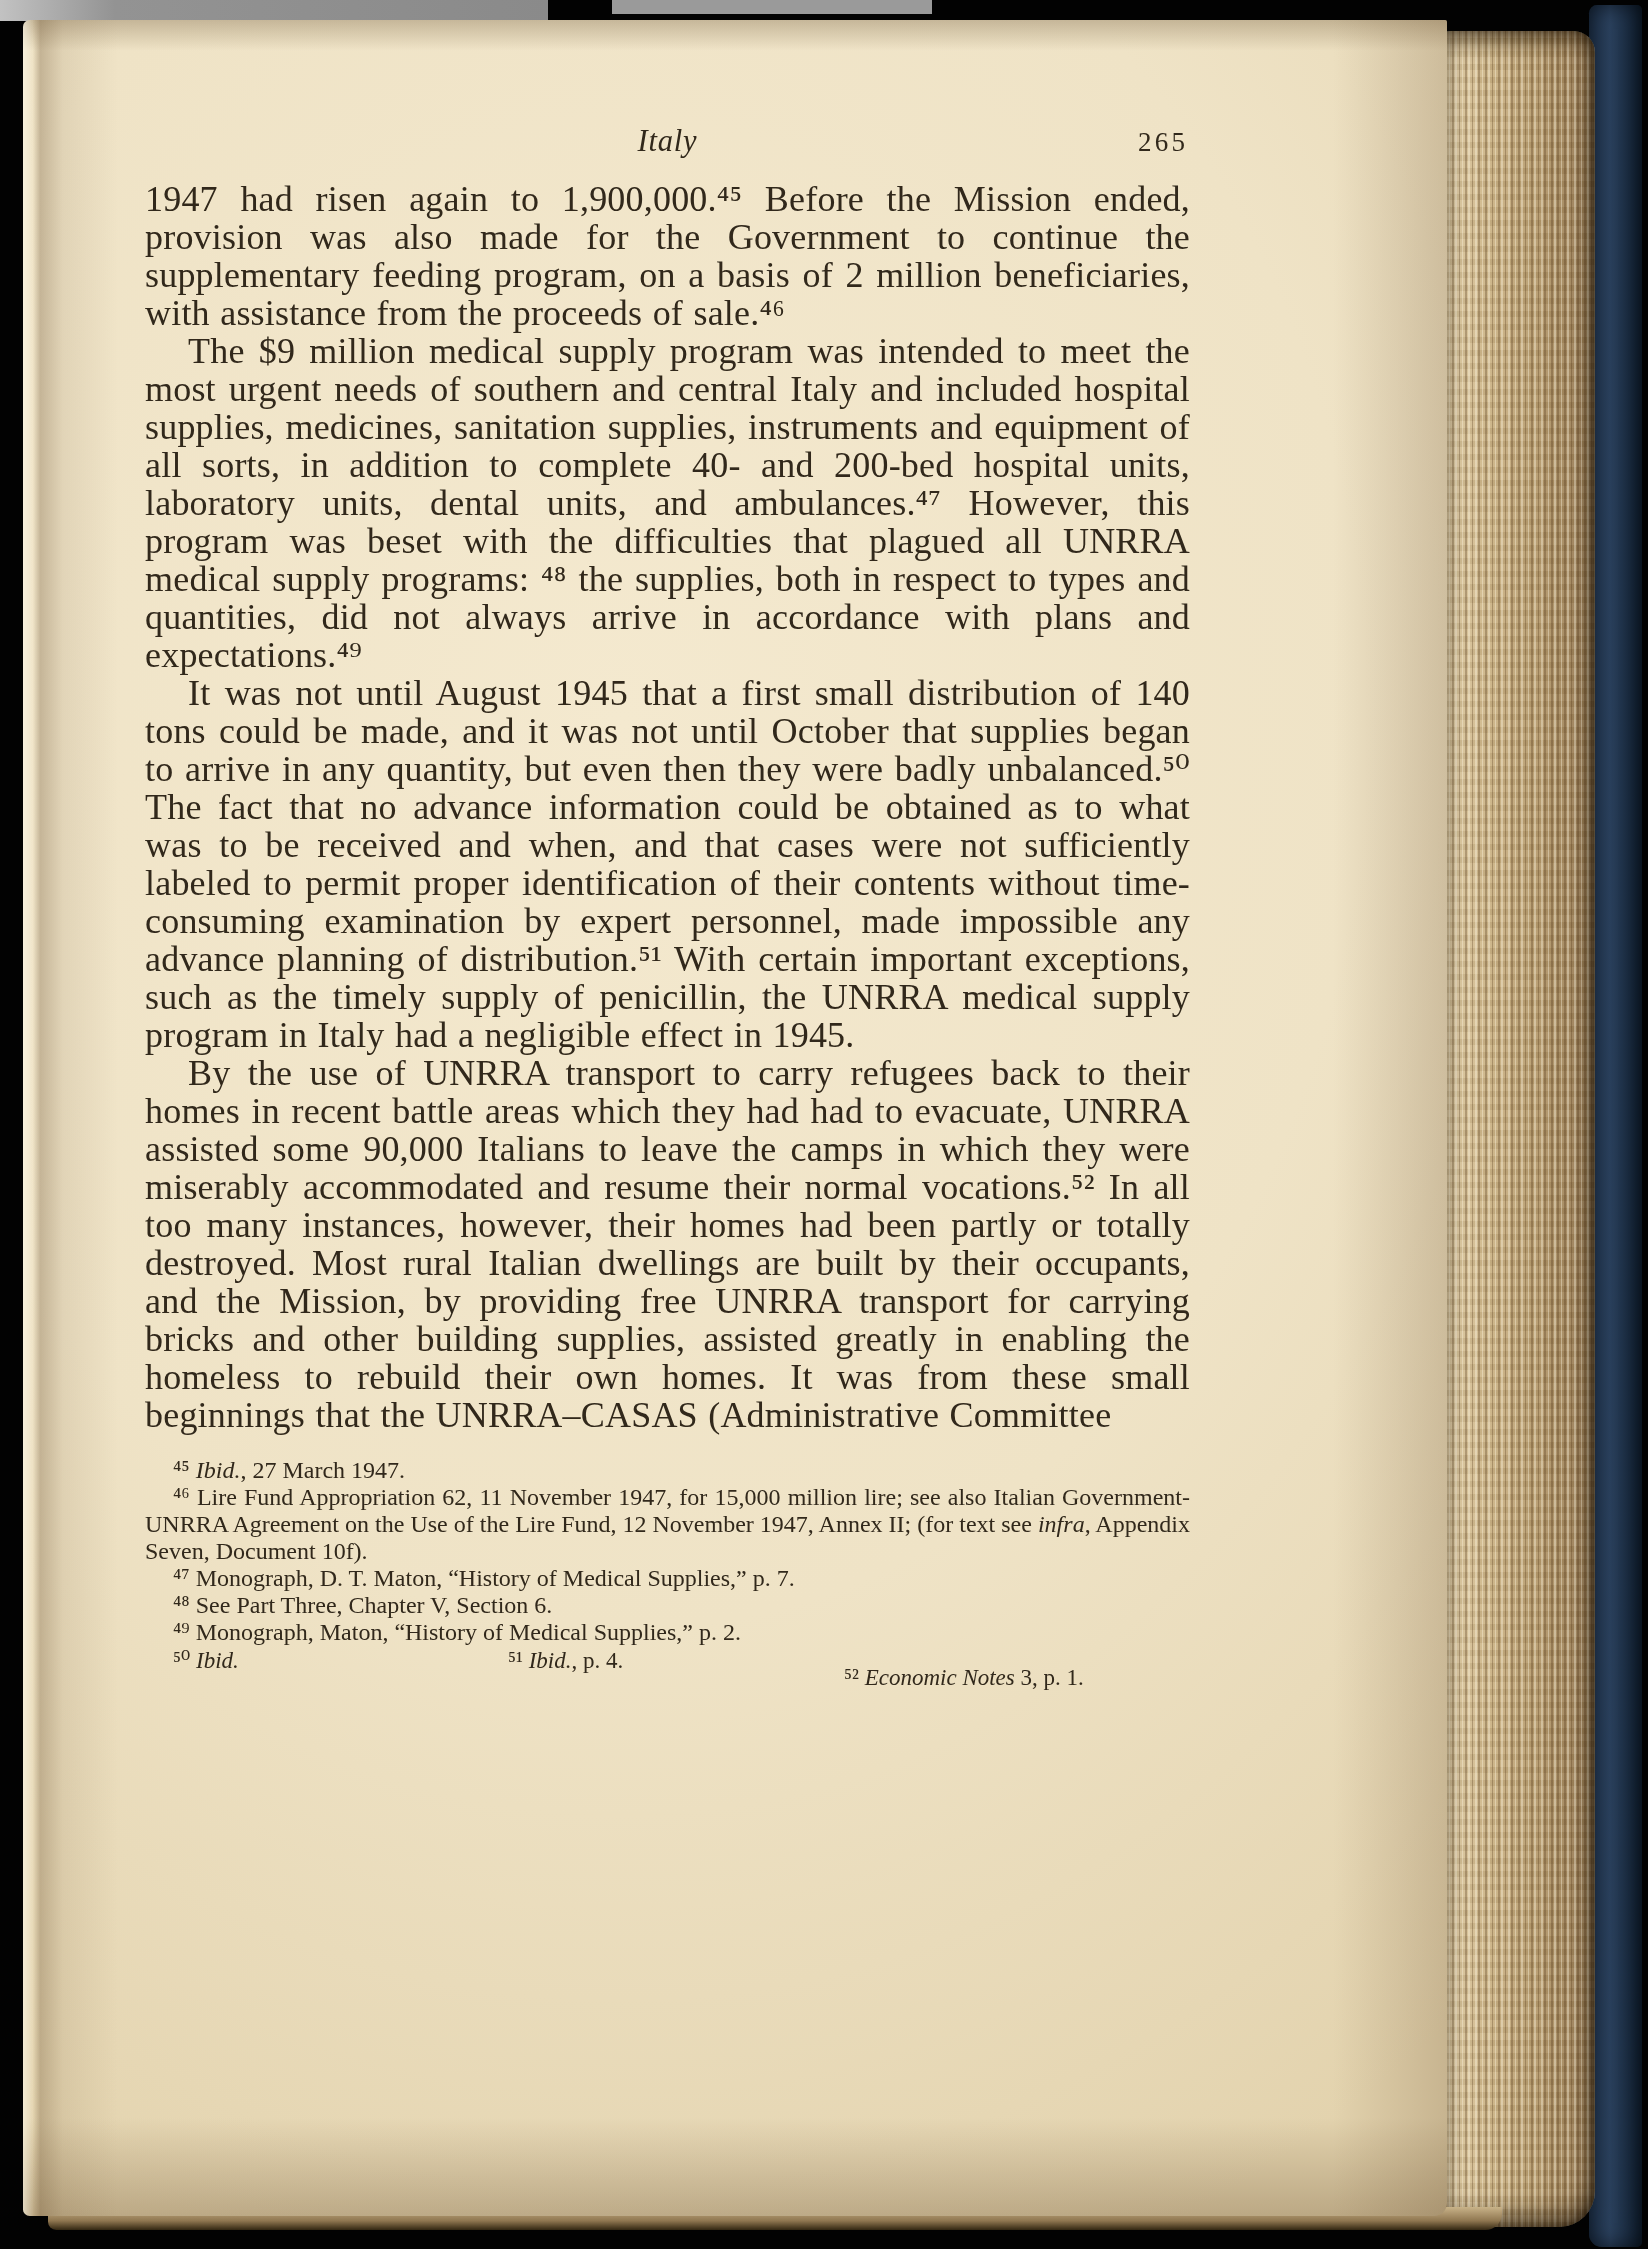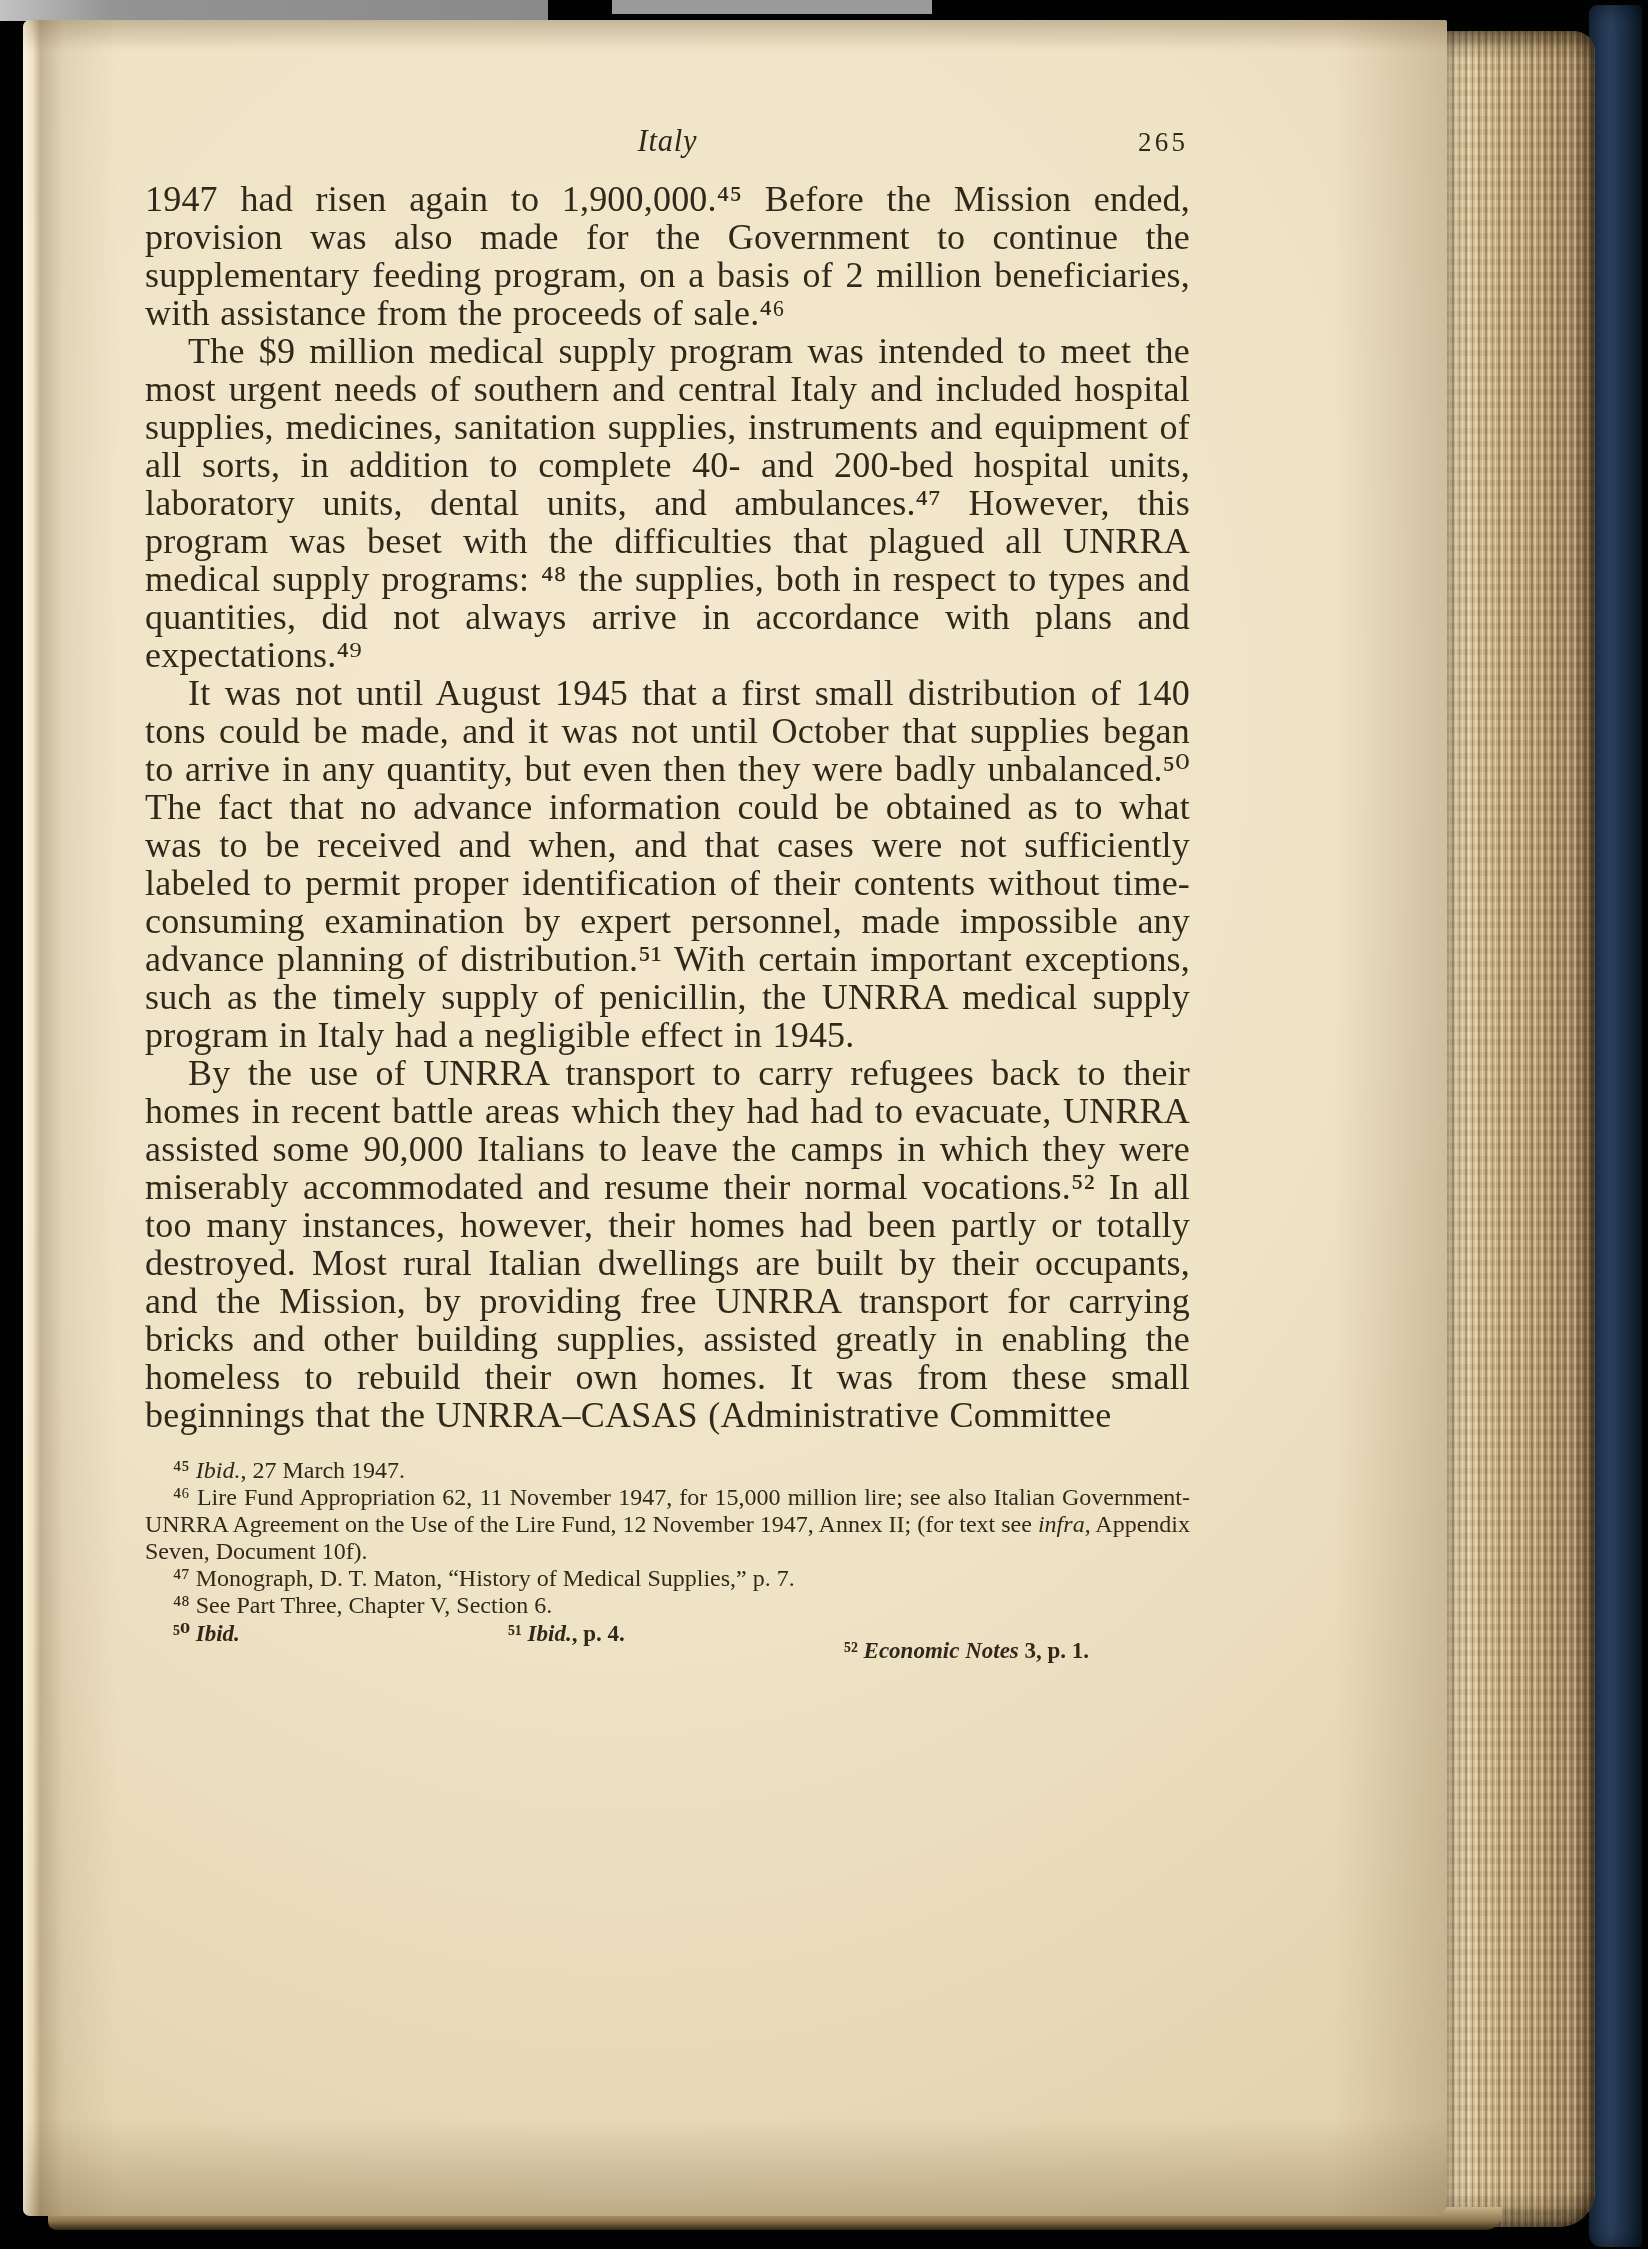--- a/index.html
+++ b/index.html
@@ -53,21 +53,21 @@
   .header-row { position:relative; height:43px; margin-bottom:13px; }
   .running-head { text-align:center; font-size:30.5px; letter-spacing:0.8px;font-style:italic; }
   .page-number { position:absolute; right:1.6px; top:2.5px; font-size:27px; letter-spacing:3.3px; }
 
   .body p { font-size:36px; line-height:38px; text-align:justify;
     letter-spacing:0.2px; word-spacing:1.2px; }
   .body p.indent { text-indent:43px; }
 
   .footnotes { margin-top:23px; }
   .footnote { font-size:24px; line-height:27px; text-align:justify; text-indent:28px; }
-  .footnote-row { display:flex; font-size:23px; line-height:27px; margin-top:0.8px;font-weight:bold; }
+  .footnote-row { display:flex; font-size:23px; line-height:27px; margin-top:0.8px; }
   .footnote-row .fn-a { flex:0 0 363px; padding-left:28px; }
   .footnote-row .fn-b { flex:0 0 336px; }
   .footnote-row .fn-c { flex:1 1 auto;margin-top:17px; }
 </style>
 </head>
 <body>
 
 <div class="scan">
   <div class="scanner-bar1"></div>
   <div class="scanner-bar2"></div>
@@ -90,20 +90,21 @@
         <p class="indent">It was not until August 1945 that a first small distribution of 140 tons could be made, and it was not until October that supplies began to arrive in any quantity, but even then they were badly unbalanced.⁵⁰ The fact that no advance information could be obtained as to what was to be received and when, and that cases were not sufficiently labeled to permit proper identification of their contents without time-consuming examination by expert personnel, made impossible any advance planning of distribution.⁵¹ With certain important exceptions, such as the timely supply of penicillin, the UNRRA medical supply program in Italy had a negligible effect in 1945.</p>
         <p class="indent">By the use of UNRRA transport to carry refugees back to their homes in recent battle areas which they had had to evacuate, UNRRA assisted some 90,000 Italians to leave the camps in which they were miserably accommodated and resume their normal vocations.⁵² In all too many instances, however, their homes had been partly or totally destroyed. Most rural Italian dwellings are built by their occupants, and the Mission, by providing free UNRRA transport for carrying bricks and other building supplies, assisted greatly in enabling the homeless to rebuild their own homes. It was from these small beginnings that the UNRRA–CASAS (Administrative Committee</p>
       </div>
 
       <div class="footnotes">
         <div>
             <p class="footnote"><span>⁴⁵ </span><i>Ibid.</i><span>, 27 March 1947.</span></p>
             <p class="footnote"><span>⁴⁶ Lire Fund Appropriation 62, 11 November 1947, for 15,000 million lire; see also Italian Government-UNRRA Agreement on the Use of the Lire Fund, 12 November 1947, Annex II; (for text see </span><i>infra</i><span>, Appendix Seven, Document 10f).</span></p>
             <p class="footnote"><span>⁴⁷ Monograph, D. T. Maton, “History of Medical Supplies,” p. 7.</span></p>
             <p class="footnote"><span>⁴⁸ See Part Three, Chapter V, Section 6.</span></p>
+            <p class="footnote"><span>⁴⁹ Monograph, Maton, “History of Medical Supplies,” p. 2.</span></p>
           </div>
         <div class="footnote-row">
             <span class="fn-a"><span>⁵⁰ </span><i>Ibid.</i></span>
             <span class="fn-b"><span>⁵¹ </span><i>Ibid.</i><span>, p. 4.</span></span>
             <span class="fn-c"><span>⁵² </span><i>Economic Notes</i><span> 3, p. 1.</span></span>
           </div>
       </div>
 
     </div>
   </div>

